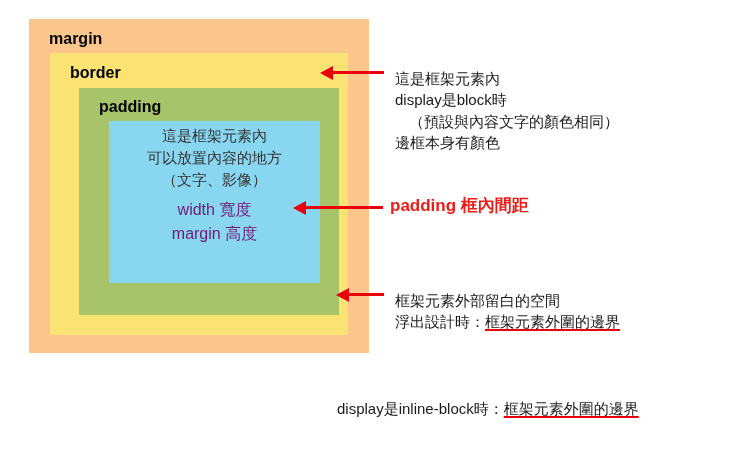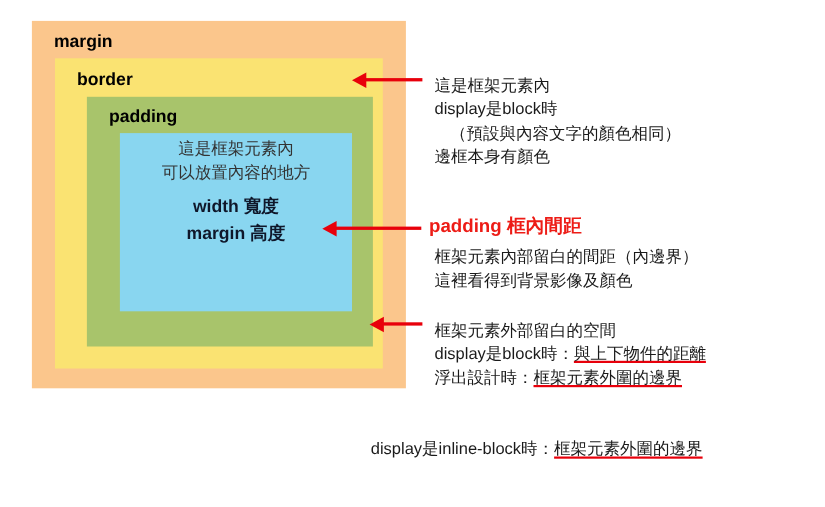--- a/index.html
+++ b/index.html
@@ -68,22 +68,22 @@
     padding-top: 4px;
   }
   .content-line {
     font-size: 15px;
     color: #333333;
     line-height: 1.45;
     text-align: center;
     white-space: nowrap;
   }
   .content-line.bold {
-    font-weight: bold;
-    color: #0f172a;
+    font-weight: normal;
+    color: #701a75;
     font-size: 16px;
     line-height: 1.5;
   }
   .content-spacer { height: 8px; }
 
   
   .arrow {
     position: absolute;
     height: 3px;
     background: #E8000B;
@@ -150,20 +150,21 @@
 
     <div id="border-layer" class="layer">
       <div id="border-label" class="layer-label">border</div>
 
       <div id="padding-layer" class="layer">
         <div id="padding-label" class="layer-label">padding</div>
 
         <div id="content-layer" class="layer">
           <div class="content-line">這是框架元素內</div>
           <div class="content-line">可以放置內容的地方</div>
+          <div class="content-line">（文字、影像）</div>
           <div class="content-spacer"></div>
           <div class="content-line bold">width 寬度</div>
           <div class="content-line bold">margin 高度</div>
         </div>
 
       </div>
     </div>
   </div>
 </div>
 
@@ -175,33 +176,26 @@
   <div class="ann-body">
     <div class="ann-line">這是框架元素內</div>
     <div class="ann-line">display是block時</div>
     <div class="ann-line indent">（預設與內容文字的顏色相同）</div>
     <div class="ann-line">邊框本身有顏色</div>
   </div>
 </div>
 
 <div id="ann-padding" class="annotation">
   <div class="ann-title">padding 框內間距</div>
-  <div class="ann-body">
-    <div class="ann-line">框架元素內部留白的間距（內邊界）</div>
-    <div class="ann-line">這裡看得到背景影像及顏色</div>
-  </div>
 </div>
 
 <div id="ann-margin" class="annotation">
   <div class="ann-body">
     <div class="ann-line">框架元素外部留白的空間</div>
     <div class="ann-line">
-      <span>display是block時：</span><span class="ul-red">與上下物件的距離</span>
-    </div>
-    <div class="ann-line">
       <span>浮出設計時：</span><span class="ul-red">框架元素外圍的邊界</span>
     </div>
   </div>
 </div>
 
 <div id="extra-lines">
   <div class="ann-line">
     <span>display是inline-block時：</span><span class="ul-red">框架元素外圍的邊界</span>
   </div>
 </div>

